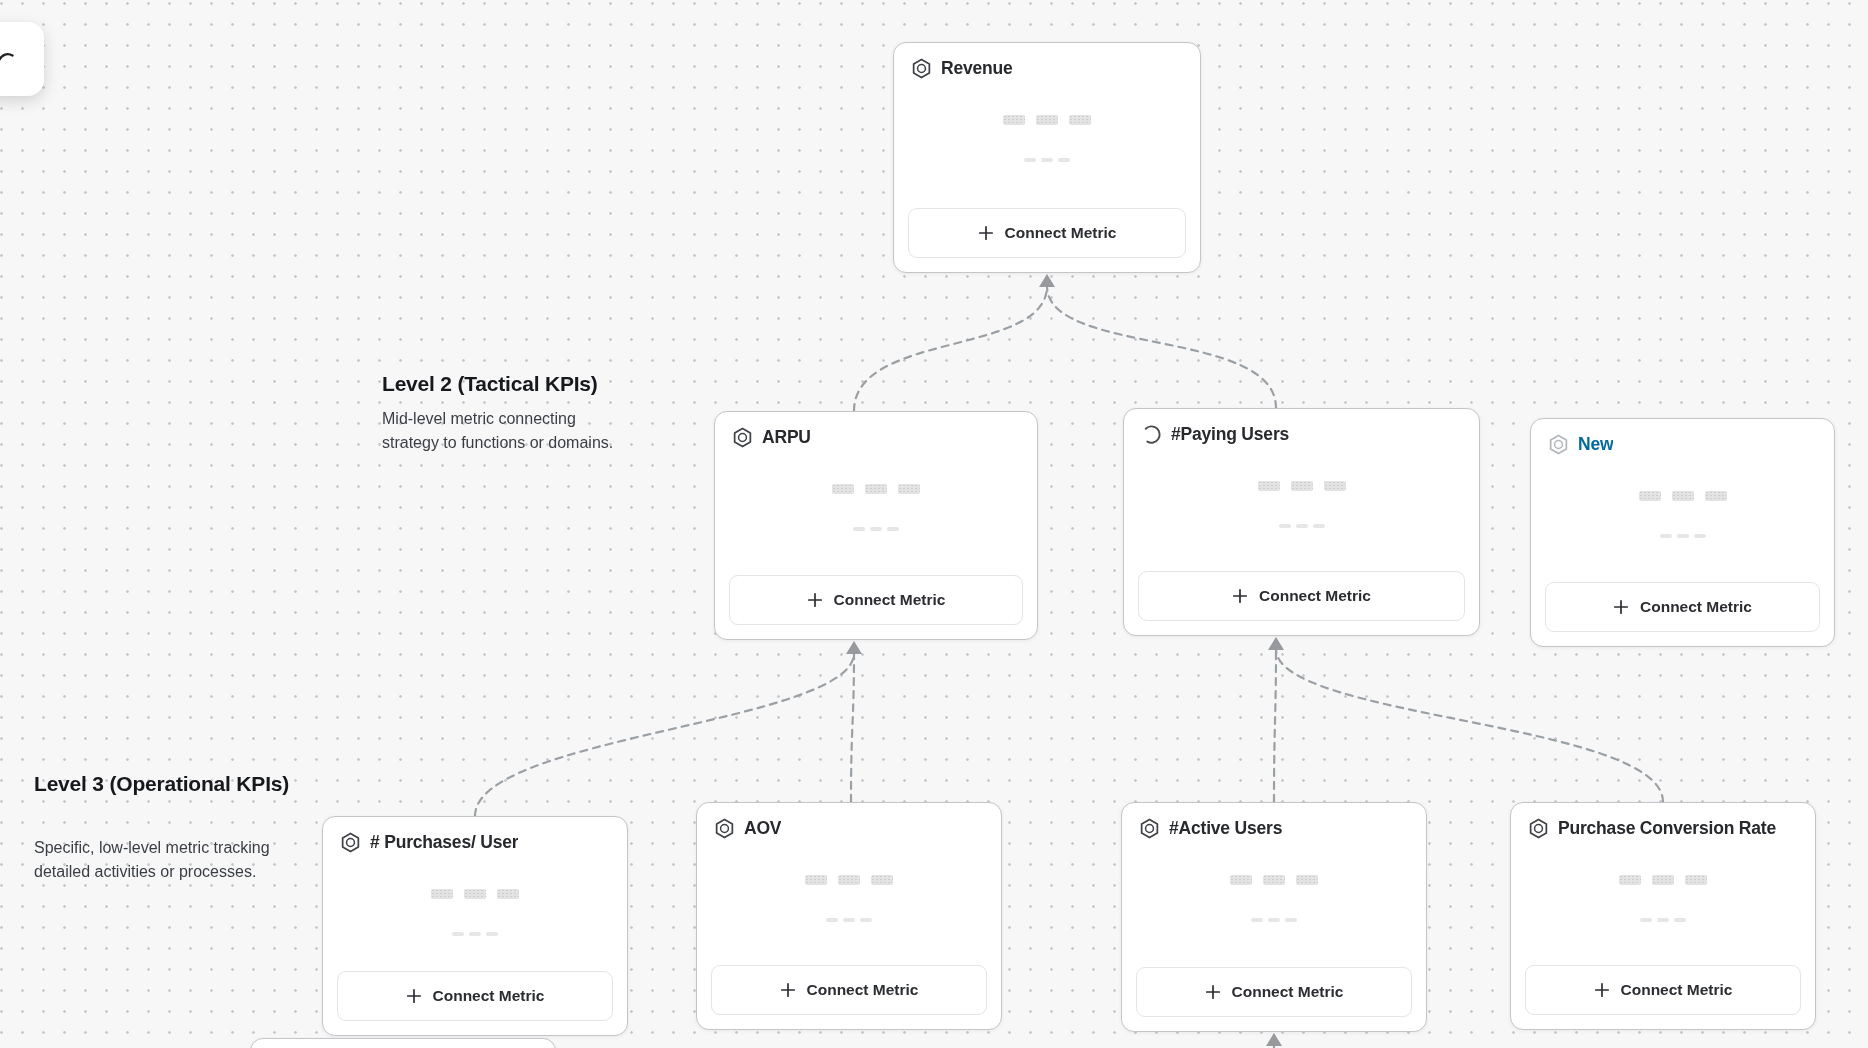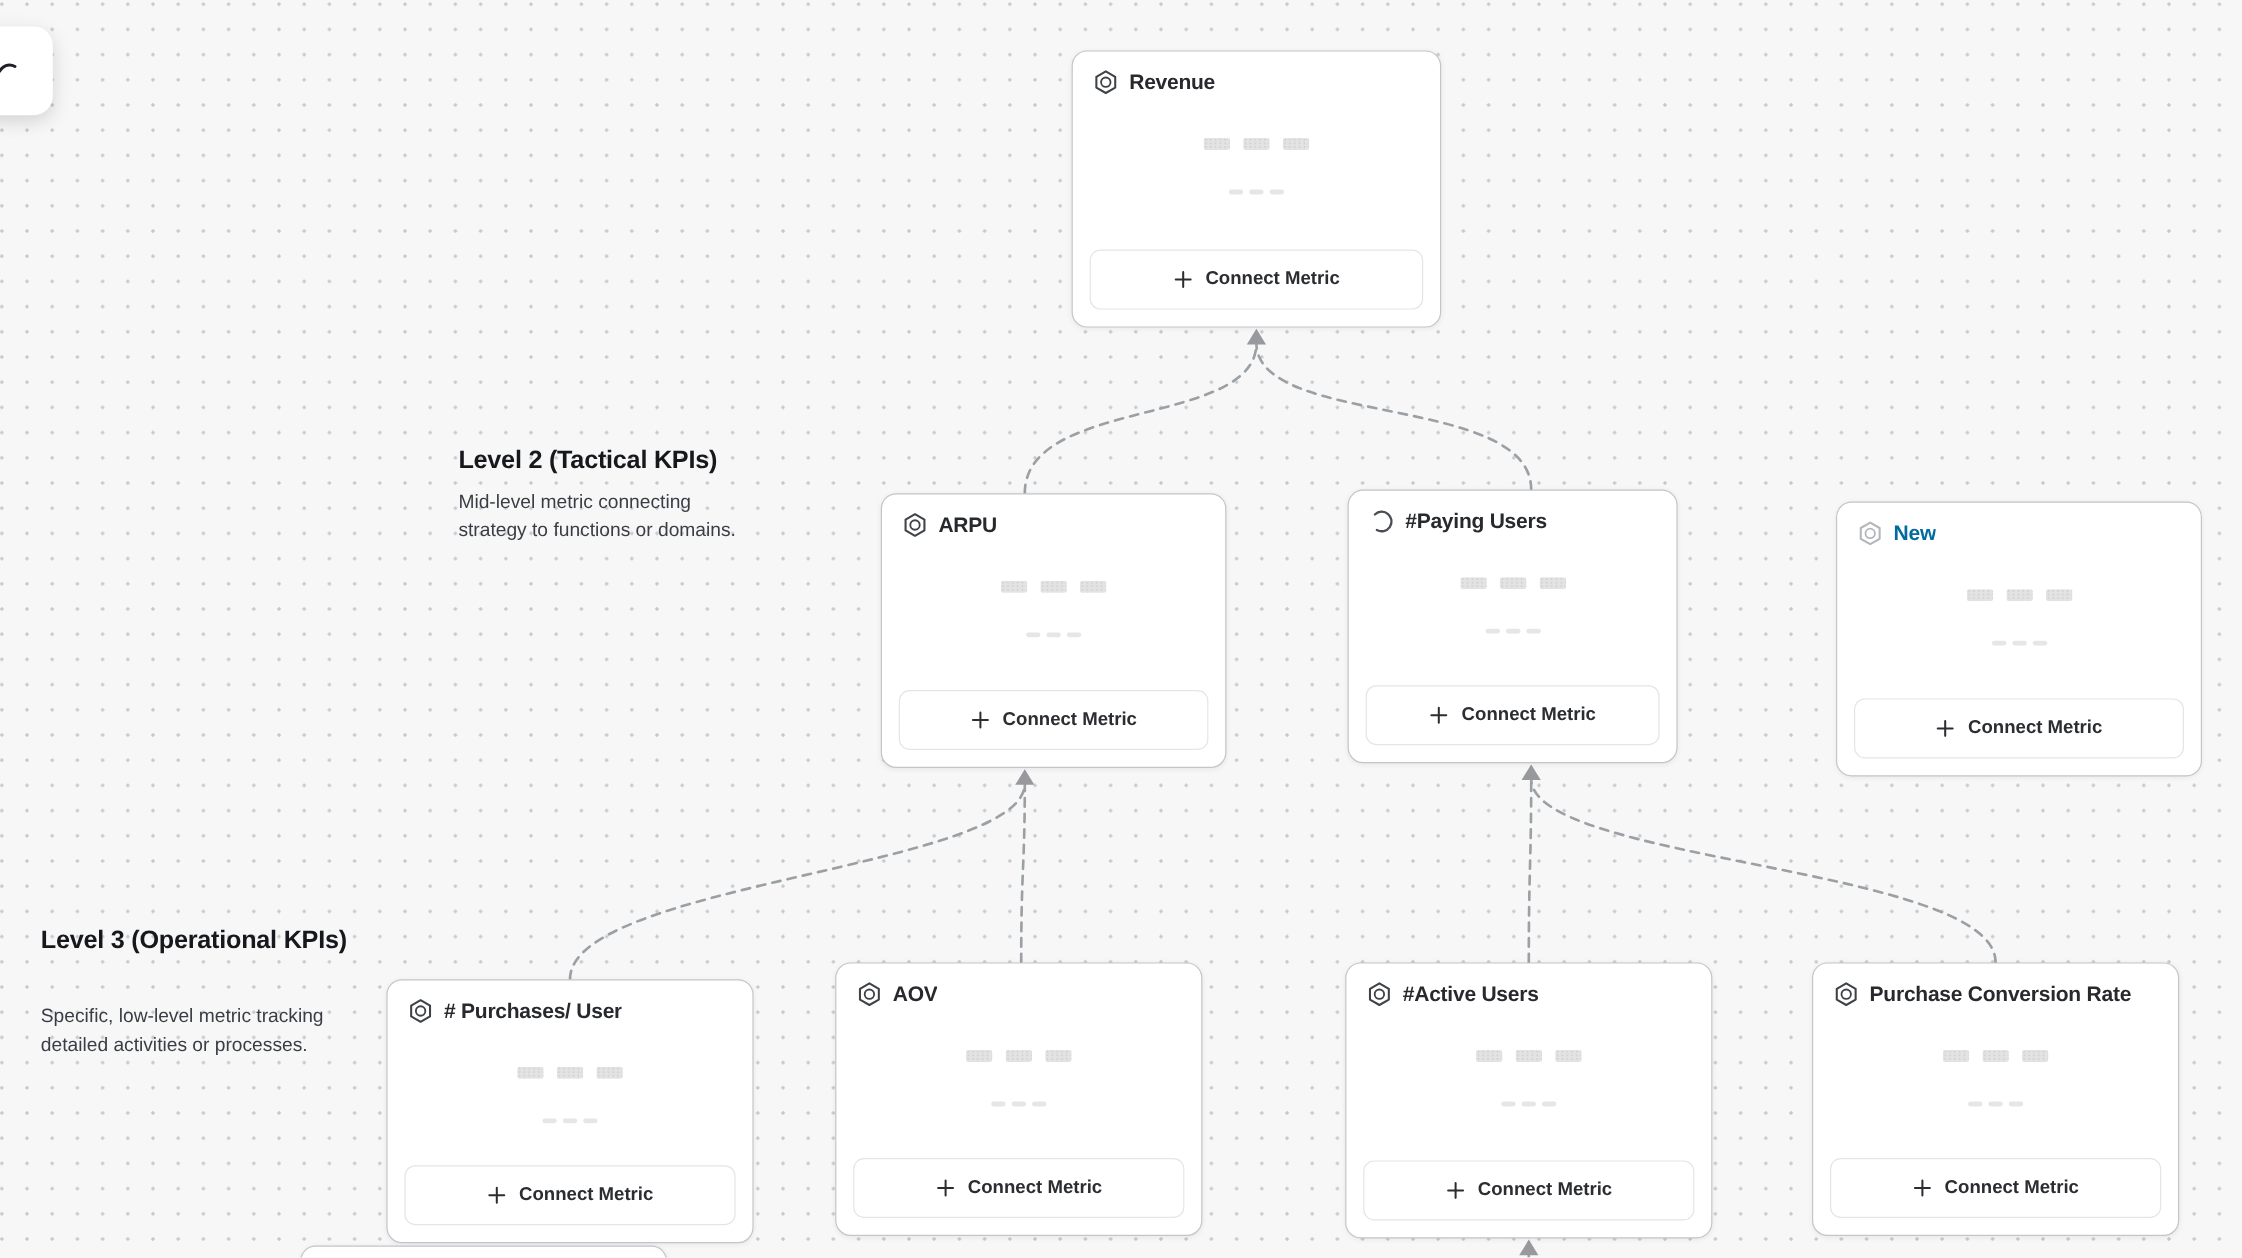--- a/index.html
+++ b/index.html
@@ -119,21 +119,21 @@
         <span class="skel-dash"></span>
         <span class="skel-dash"></span>
       </div>
       <button class="connect-btn">
         <svg width="16" height="16" viewBox="0 0 18 18">
           <path d="M9 2 V16 M2 9 H16" fill="none" stroke="#2b2d31" stroke-width="1.9" stroke-linecap="round"></path>
         </svg>
         <span>Connect Metric</span>
       </button>
     </div>
-    <div class="card" style="left: 734px; top: 411px; width: 288px; height: 229px;">
+    <div class="card" style="left: 714px; top: 411px; width: 324px; height: 229px;">
       <div class="card-header">
         <svg width="23" height="23" viewBox="0 0 24 24" class="metric-icon">
           <path d="M12 2.6 L20.2 7.3 L20.2 16.7 L12 21.4 L3.8 16.7 L3.8 7.3 Z" fill="none" stroke="#3f4246" stroke-width="1.8" stroke-linejoin="round"></path>
           <circle cx="12" cy="12" r="4.1" fill="none" stroke="#3f4246" stroke-width="1.6"></circle>
         </svg>
         <span class="card-title">ARPU</span>
       </div>
       <div class="skel-bars">
         <span class="skel-bar"></span>
         <span class="skel-bar"></span>
@@ -144,21 +144,21 @@
         <span class="skel-dash"></span>
         <span class="skel-dash"></span>
       </div>
       <button class="connect-btn">
         <svg width="16" height="16" viewBox="0 0 18 18">
           <path d="M9 2 V16 M2 9 H16" fill="none" stroke="#2b2d31" stroke-width="1.9" stroke-linecap="round"></path>
         </svg>
         <span>Connect Metric</span>
       </button>
     </div>
-    <div class="card" style="left: 1123px; top: 408px; width: 275px; height: 228px;">
+    <div class="card" style="left: 1123px; top: 408px; width: 357px; height: 228px;">
       <div class="card-header">
         <svg width="23" height="23" viewBox="0 0 24 24" class="metric-icon">
           <path d="M6 6 A8.5 8.5 0 1 1 7.7 19.4" fill="none" stroke="#4a4d52" stroke-width="2" stroke-linecap="round"></path>
         </svg>
         <span class="card-title">#Paying Users</span>
       </div>
       <div class="skel-bars">
         <span class="skel-bar"></span>
         <span class="skel-bar"></span>
         <span class="skel-bar"></span>

